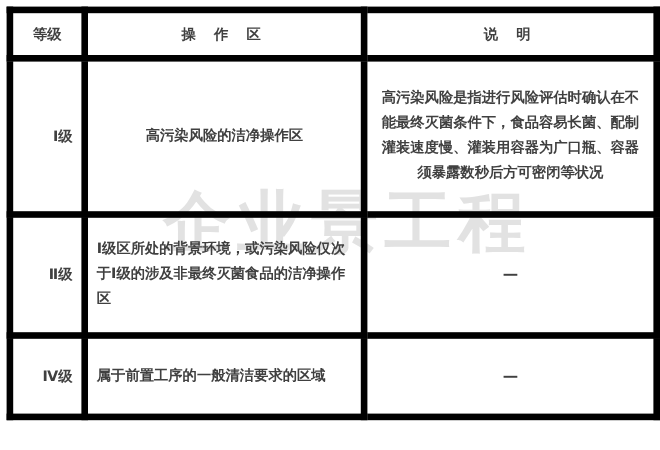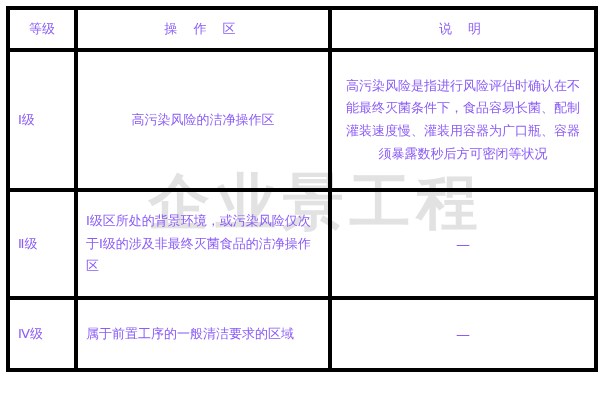--- a/index.html
+++ b/index.html
@@ -43,44 +43,44 @@
   }
 
   table.spec {
     border-collapse: collapse;
     width: 588px;
     table-layout: fixed;
     background: transparent;
   }
 
   table.spec td, table.spec th {
-    border: 4px solid #000000;
+    border: 6px solid #000000;
     padding: 6px 8px;
     vertical-align: middle;
     font-size: 13px;
-    color: #8b5cf6;
-    font-weight: normal;
+    color: #404040;
+    font-weight: bold;
     background: transparent;
   }
 
   .col-grade { width: 68px; }
   .col-zone  { width: 254px; }
   .col-desc  { width: 266px; }
 
   thead td {
     text-align: center;
     height: 26px;
     padding: 4px 8px;
   }
   .hdr-spaced {
     letter-spacing: 6px;
   }
 
   .cell-grade {
-    text-align: left;
+    text-align: right;
     white-space: nowrap;
   }
   .cell-zone {
     text-align: left;
     line-height: 1.75;
   }
   .cell-zone.center {
     text-align: center;
     margin-left: 28px;
   }

